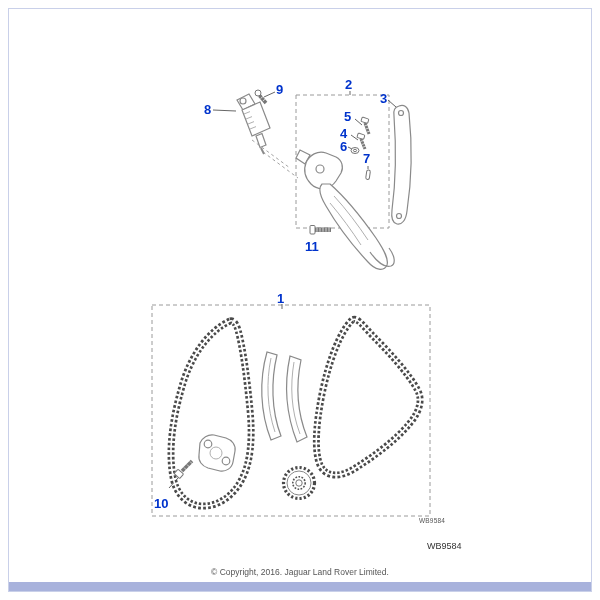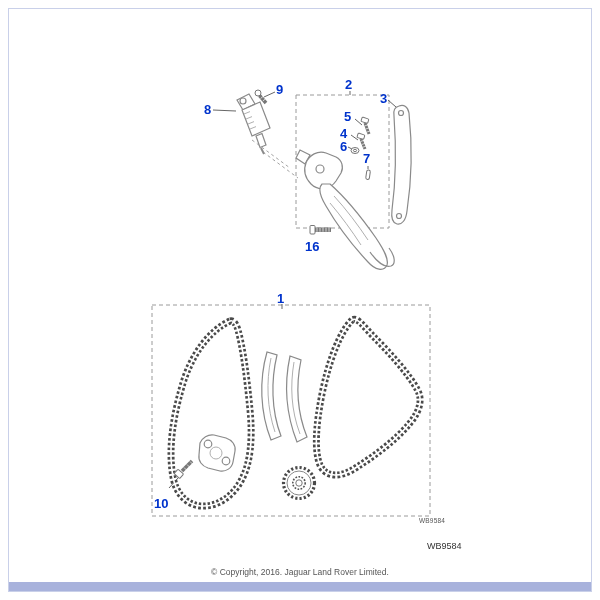--- a/index.html
+++ b/index.html
@@ -192,21 +192,21 @@
   <span class="callout c1">1</span>
   <span class="callout c2">2</span>
   <span class="callout c3">3</span>
   <span class="callout c4">4</span>
   <span class="callout c5">5</span>
   <span class="callout c6">6</span>
   <span class="callout c7">7</span>
   <span class="callout c8">8</span>
   <span class="callout c9">9</span>
   <span class="callout c10">10</span>
-  <span class="callout c11">16</span>
+  <span class="callout c11">11</span>
 
   <span class="code-inner">WB9584</span>
   <span class="code-outer">WB9584</span>
 
   <div class="copyright">© Copyright, 2016. Jaguar Land Rover Limited.</div>
   <div class="bottom-bar"></div>
 
 </div>
 
 </body></html>

